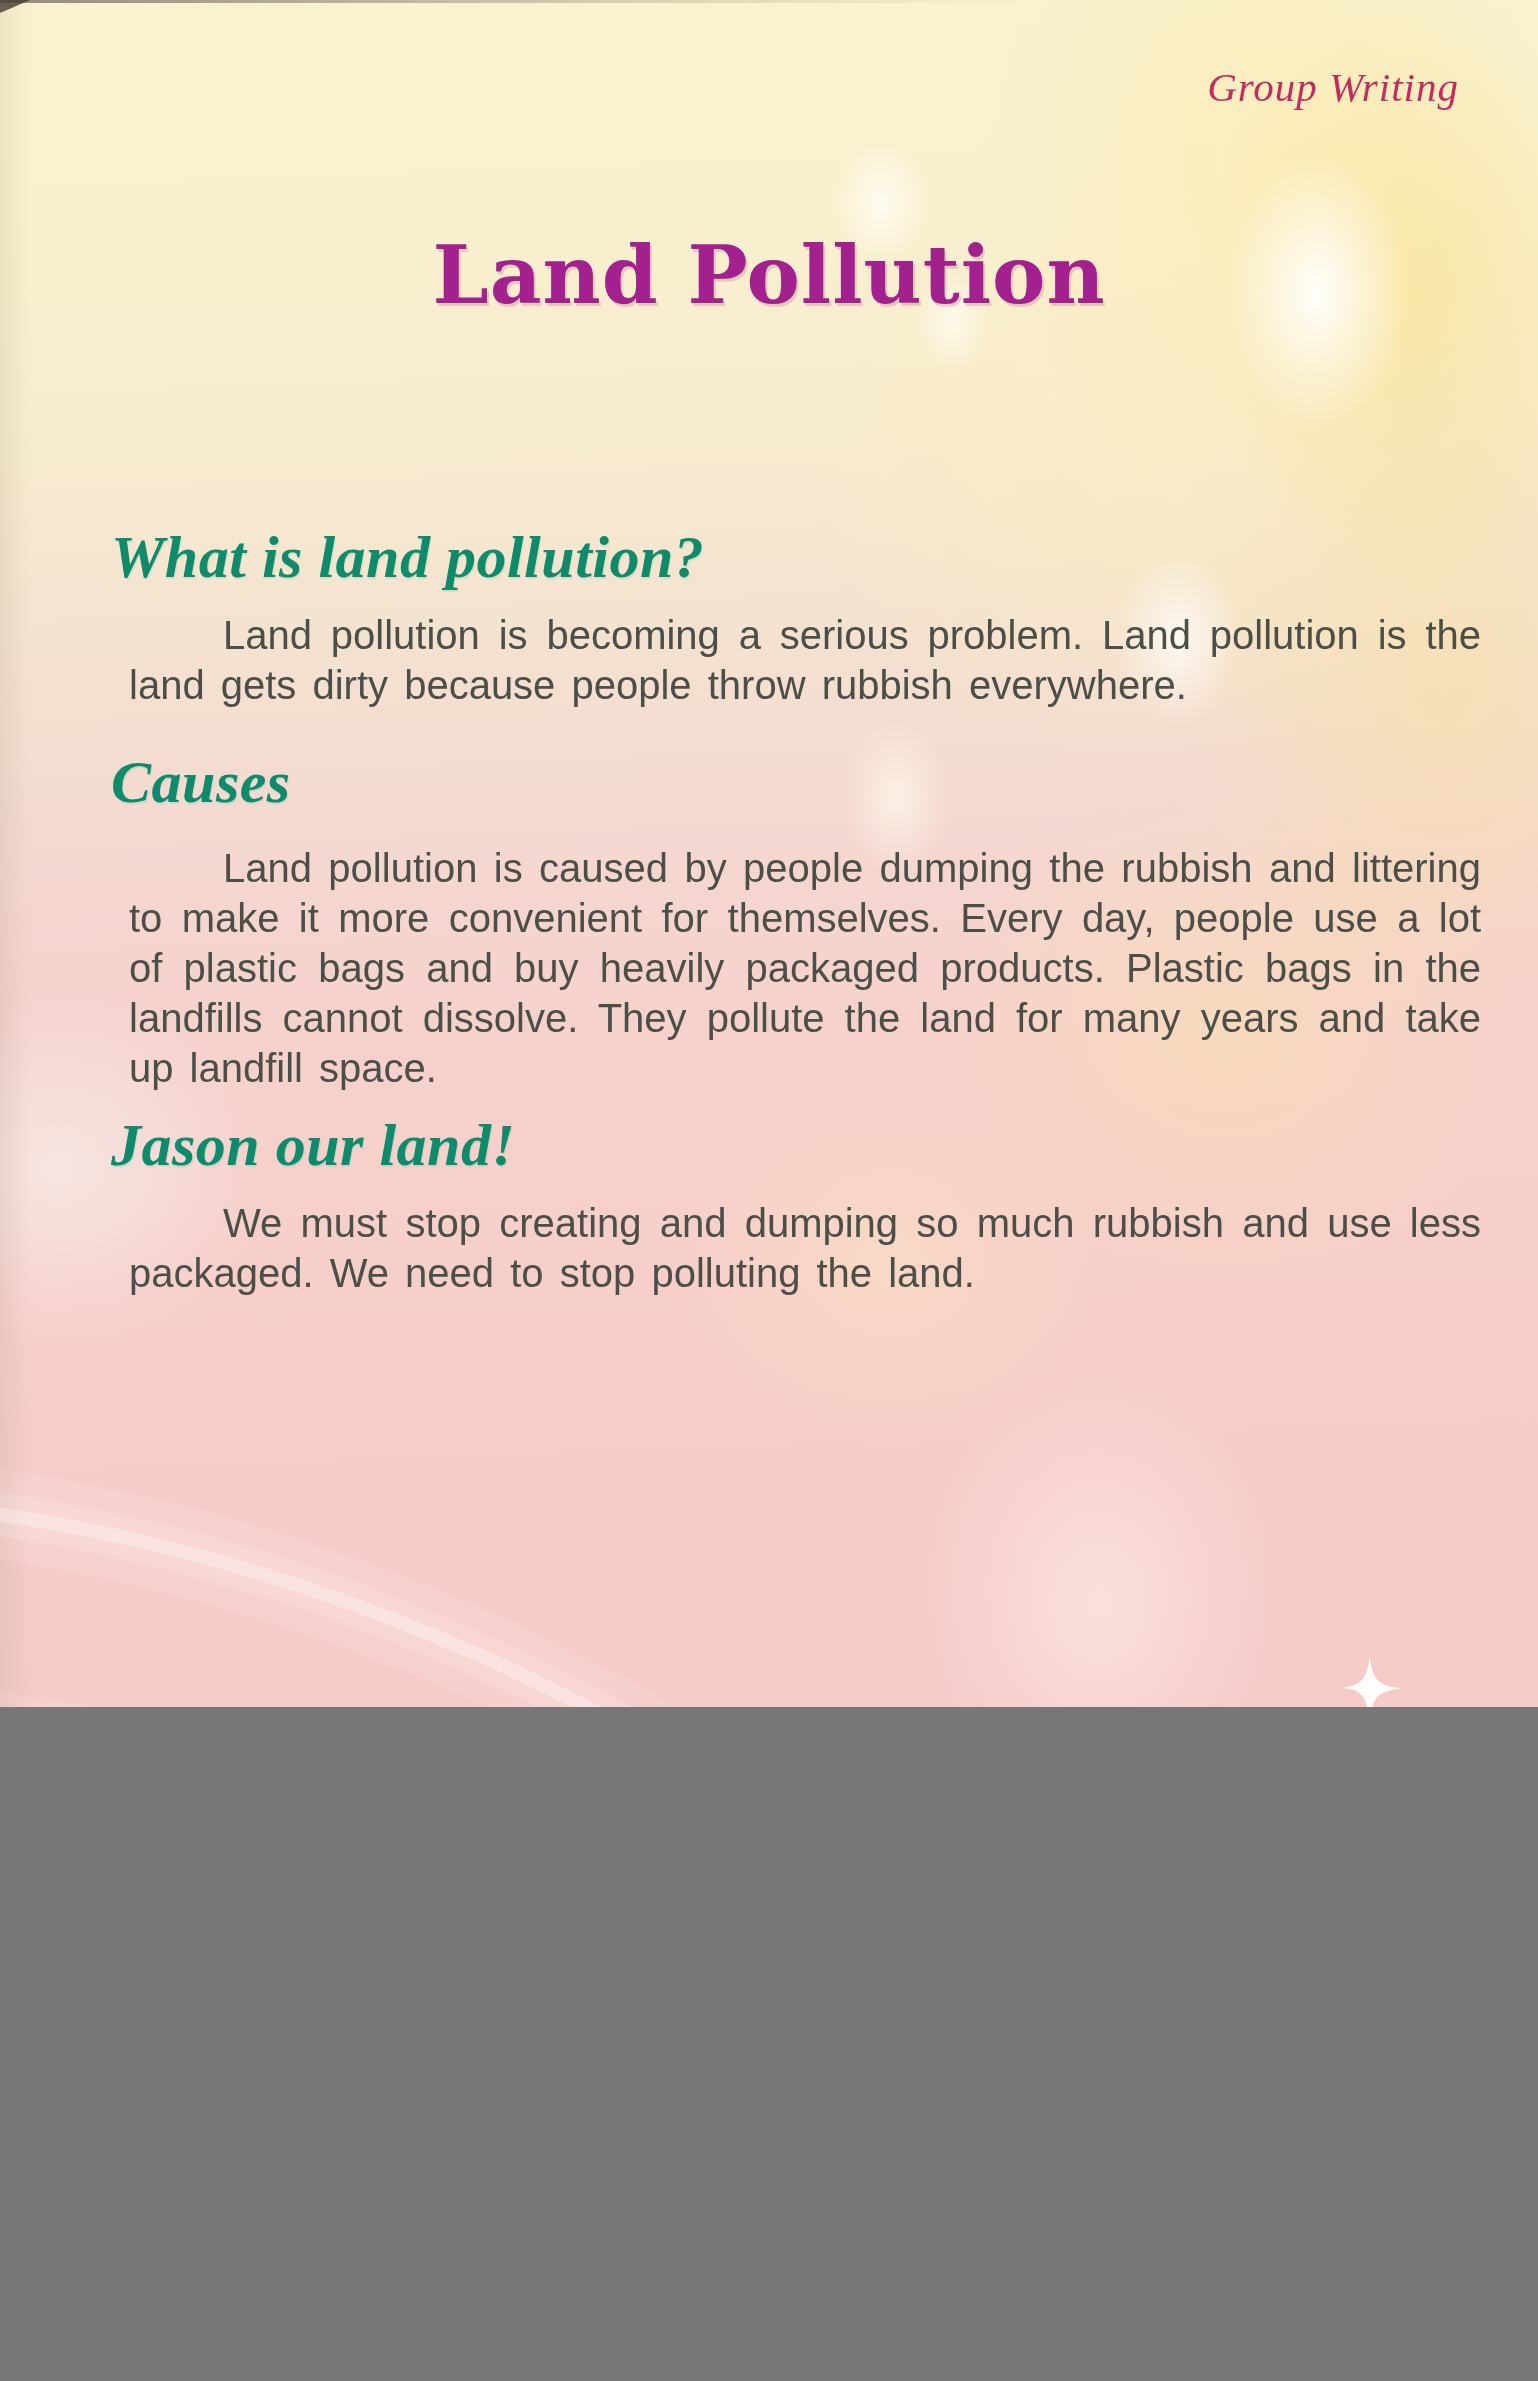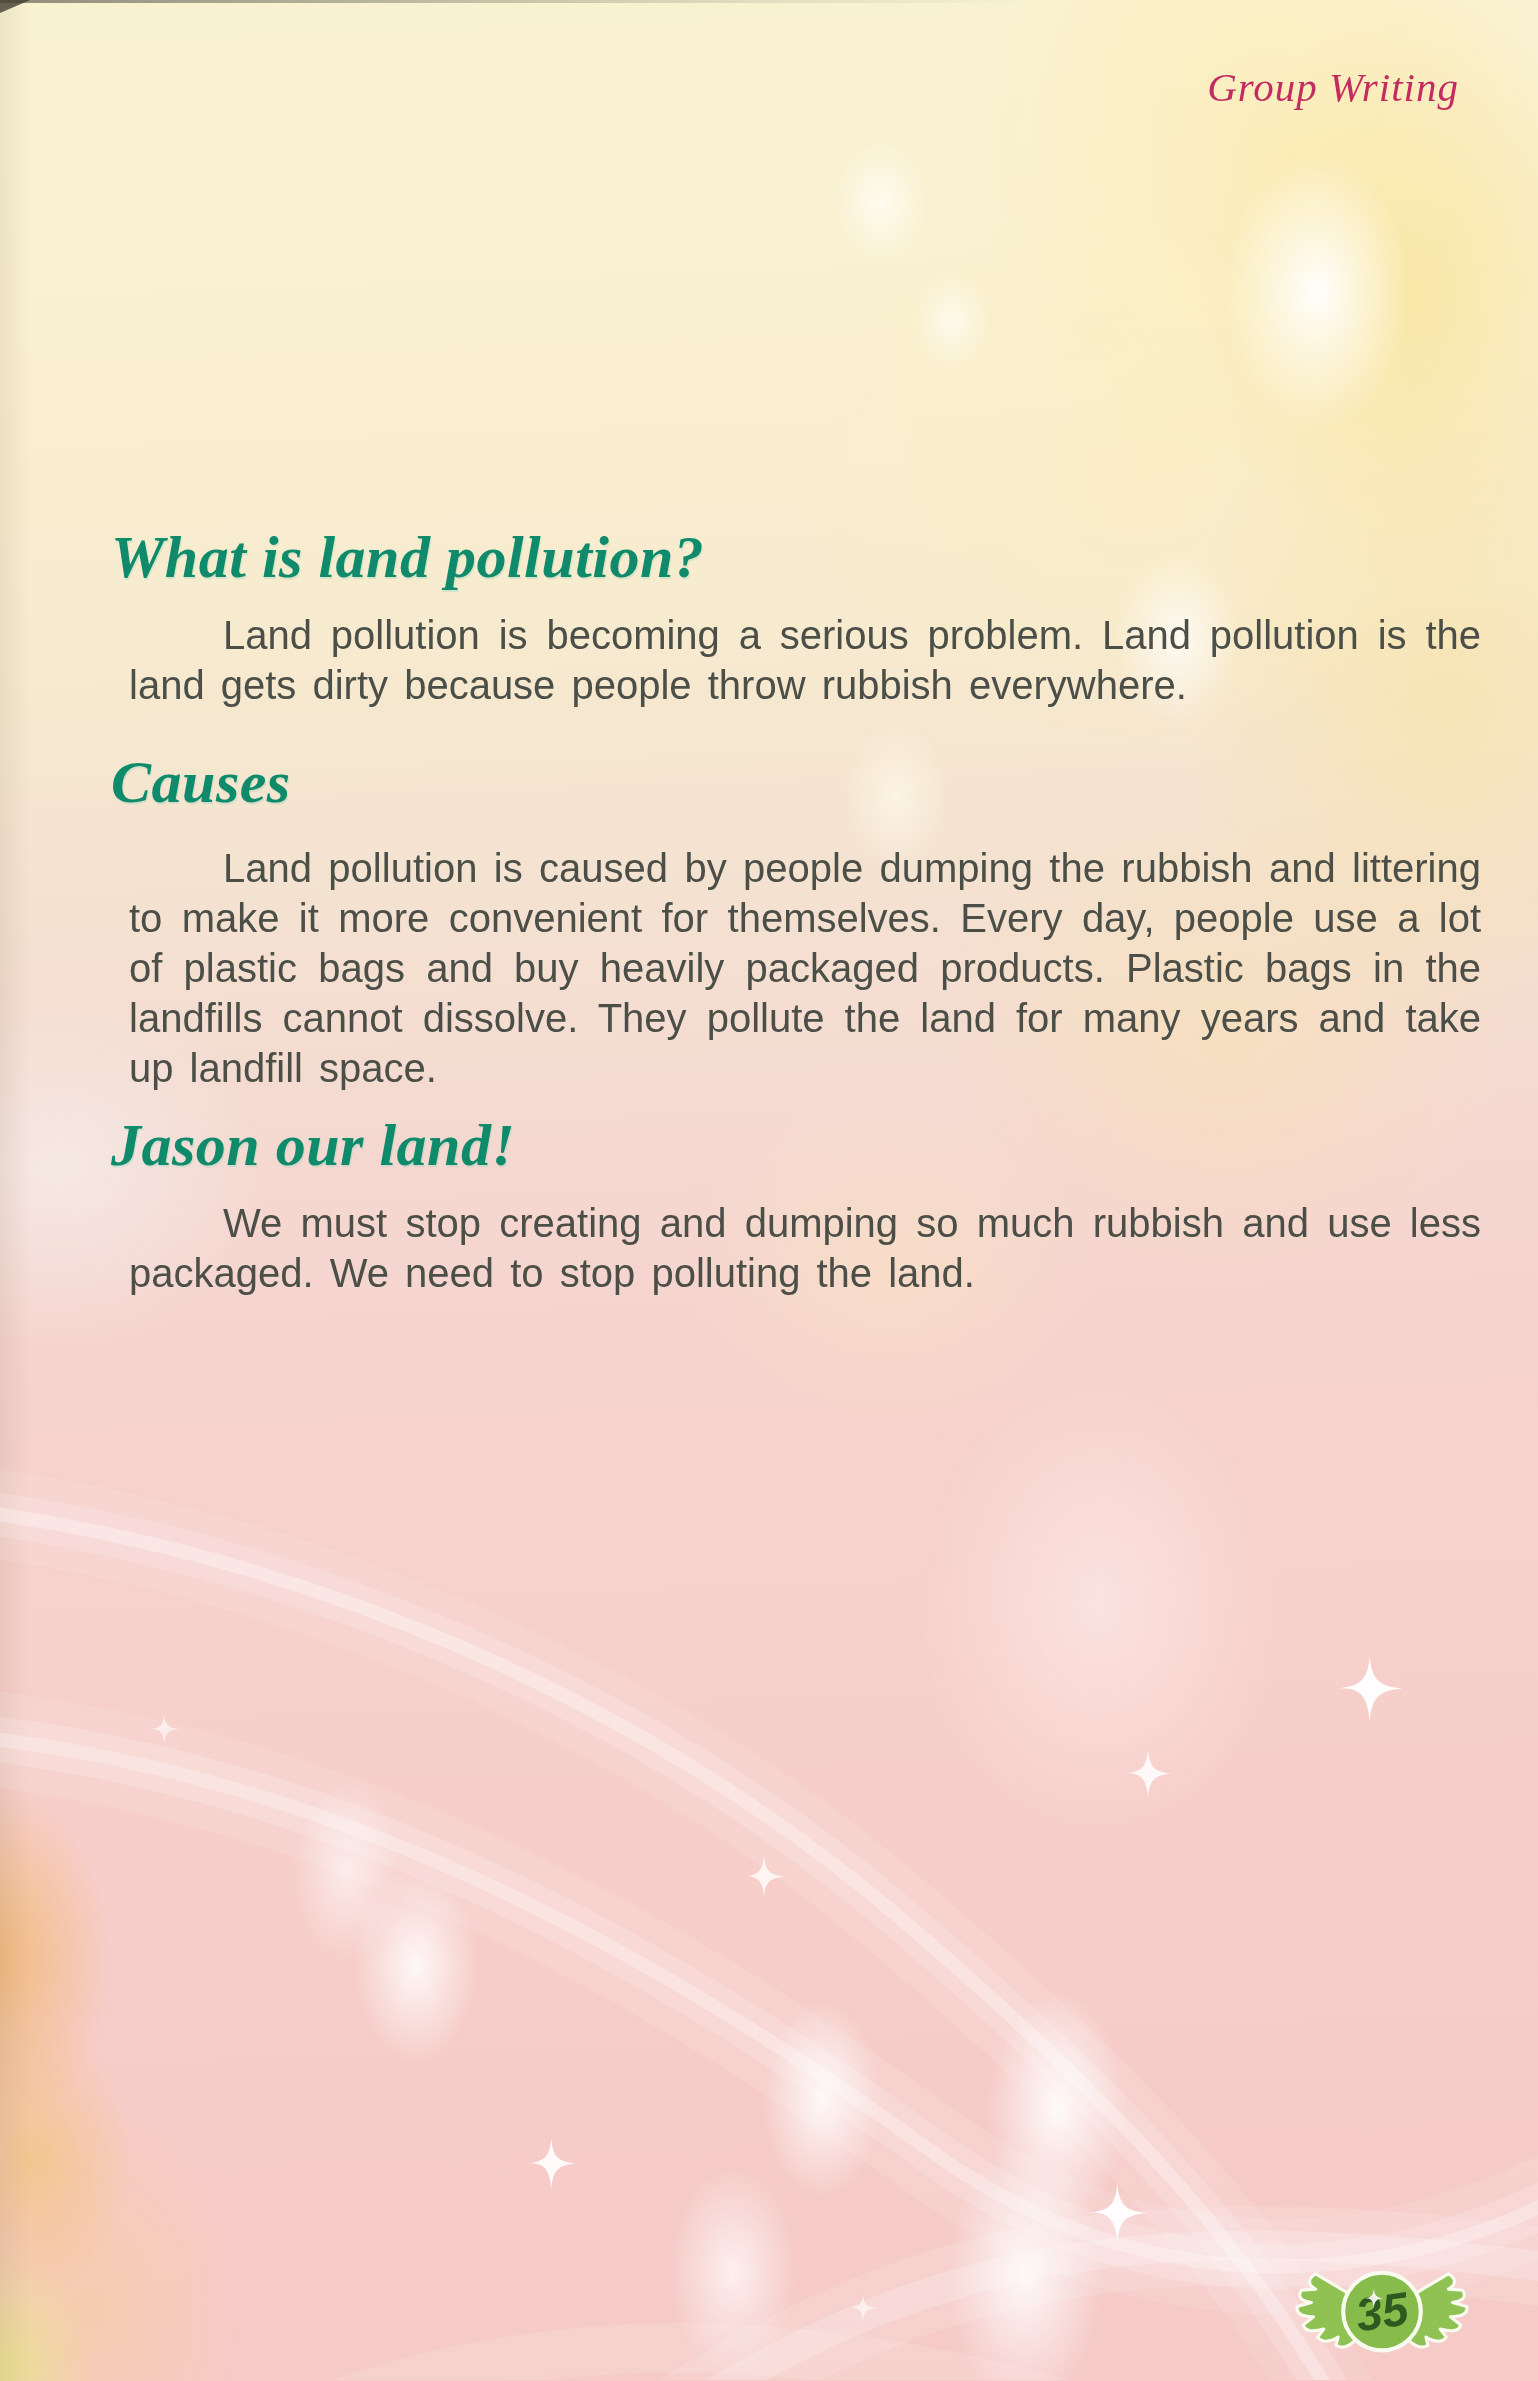--- a/index.html
+++ b/index.html
@@ -1,17 +1,17 @@
 <!DOCTYPE html>
 <html style="--c-header: #c42b60; --c-title: #a3208f; --c-byline: #2e3933; --c-heading: #0f8a6a; --c-body: #4b4f48; --c-badge: #87bb4b; --c-wing: #8fc253; --c-badge-num: #2d5a1e; --c-page-top: #f9f2d1; --c-page-bottom: #f5cac7;"><head>
 <meta charset="utf-8">
 <style>
   html,body{margin:0;padding:0;background:#777;}
   .page{
-    position:relative; width:1538px; height:2381px; overflow:hidden;
+    position:relative; width:1538px; height:1707px; overflow:hidden;
     font-family:"Liberation Sans", sans-serif;
   }
   
   .bg{
     position:absolute; inset:0; z-index:0;
     background:
       
       radial-gradient(ellipse 129px 193px at 1317px 292px, rgba(255,255,255,.95), rgba(255,255,255,0) 72%),
       radial-gradient(ellipse 91px 124px at 1178px 639px, rgba(255,255,255,.75), rgba(255,255,255,0) 70%),
       radial-gradient(ellipse 69px 91px  at 881px 203px,  rgba(255,253,243,.9),  rgba(255,253,243,0) 70%),
@@ -137,20 +137,21 @@
       <g opacity=".6" transform="translate(166,1747) scale(.5)">
           <path d="M0,-30 C2,-8 8,-2 30,0 C8,2 2,8 0,30 C-2,8 -8,-2 -30,0 C-8,-2 -2,-8 0,-30 Z"></path>
         </g>
       <g opacity=".6" transform="translate(872,2332) scale(.45)">
           <path d="M0,-30 C2,-8 8,-2 30,0 C8,2 2,8 0,30 C-2,8 -8,-2 -30,0 C-8,-2 -2,-8 0,-30 Z"></path>
         </g>
     </g>
   </svg>
 
   <div class="header-label">Group Writing</div>
+  <h1 class="page-title" style="margin:0;">Land Pollution</h1>
 
   <div class="content">
     <h2 class="sec-h h1">What is land pollution?</h2>
     <p class="sec-p p1">Land pollution is becoming a serious problem. Land pollution is the land gets dirty because people throw rubbish everywhere.</p>
 
     <h2 class="sec-h h2">Causes</h2>
     <p class="sec-p p2">Land pollution is caused by people dumping the rubbish and littering to make it more convenient for themselves. Every day, people use a lot of plastic bags and buy heavily packaged products. Plastic bags in the landfills cannot dissolve. They pollute the land for many years and take up landfill space.</p>
 
     <h2 class="sec-h h3">Jason our land!</h2>
     <p class="sec-p p3">We must stop creating and dumping so much rubbish and use less packaged. We need to stop polluting the land.</p>

